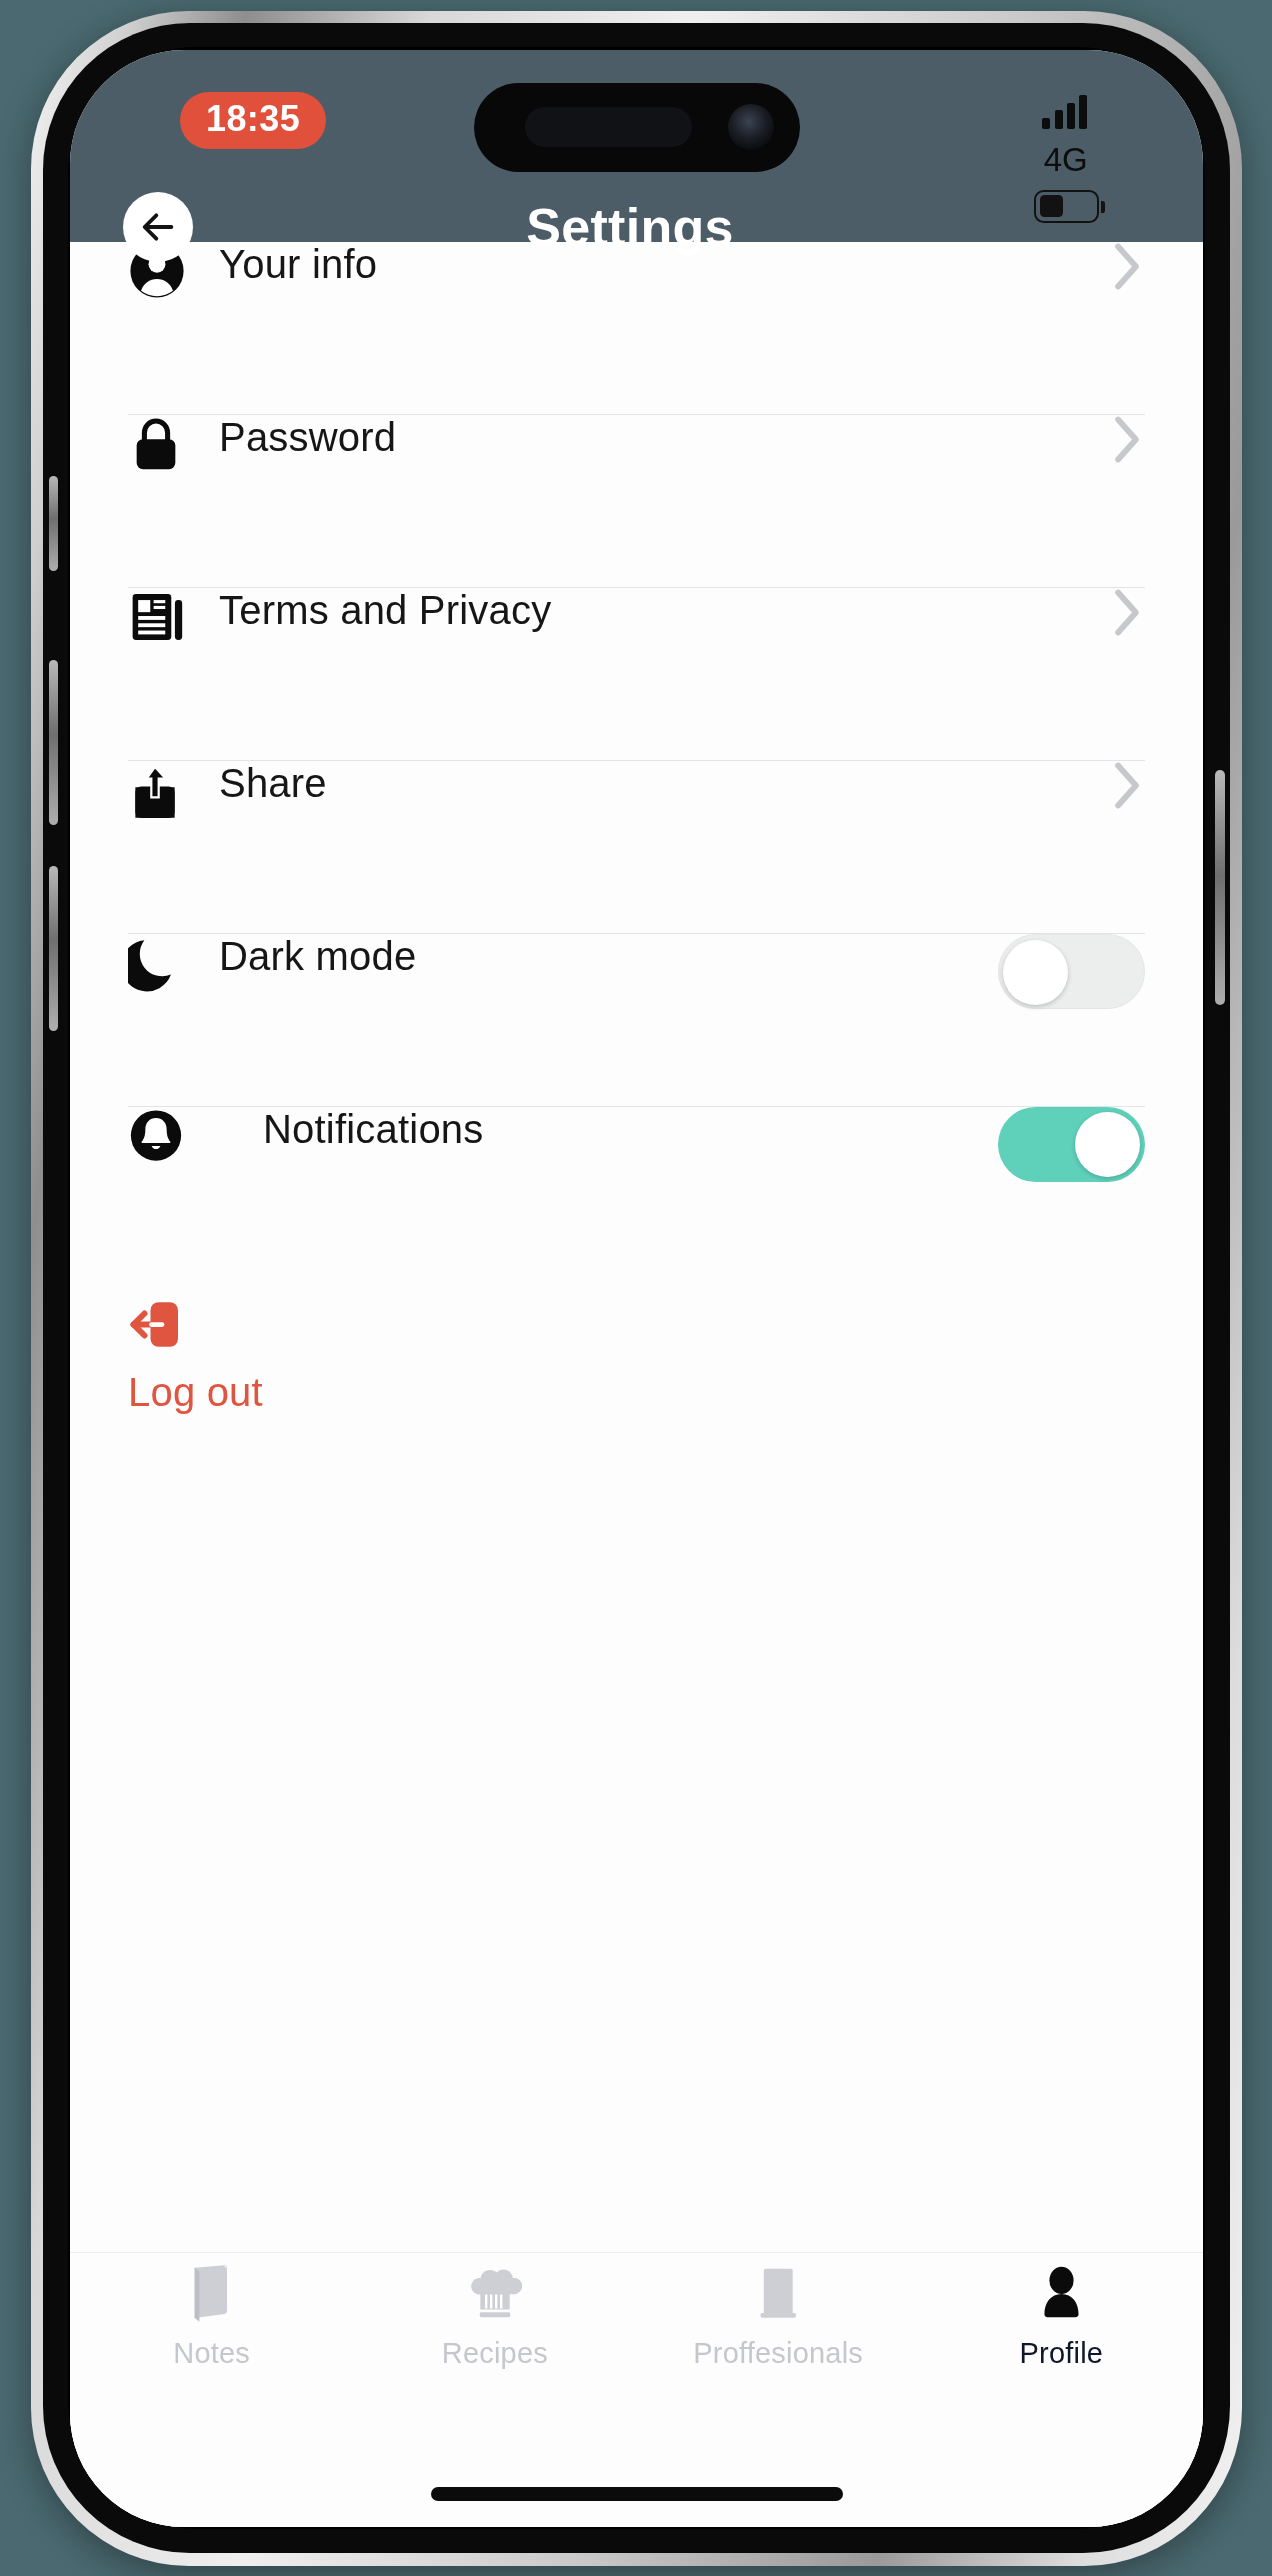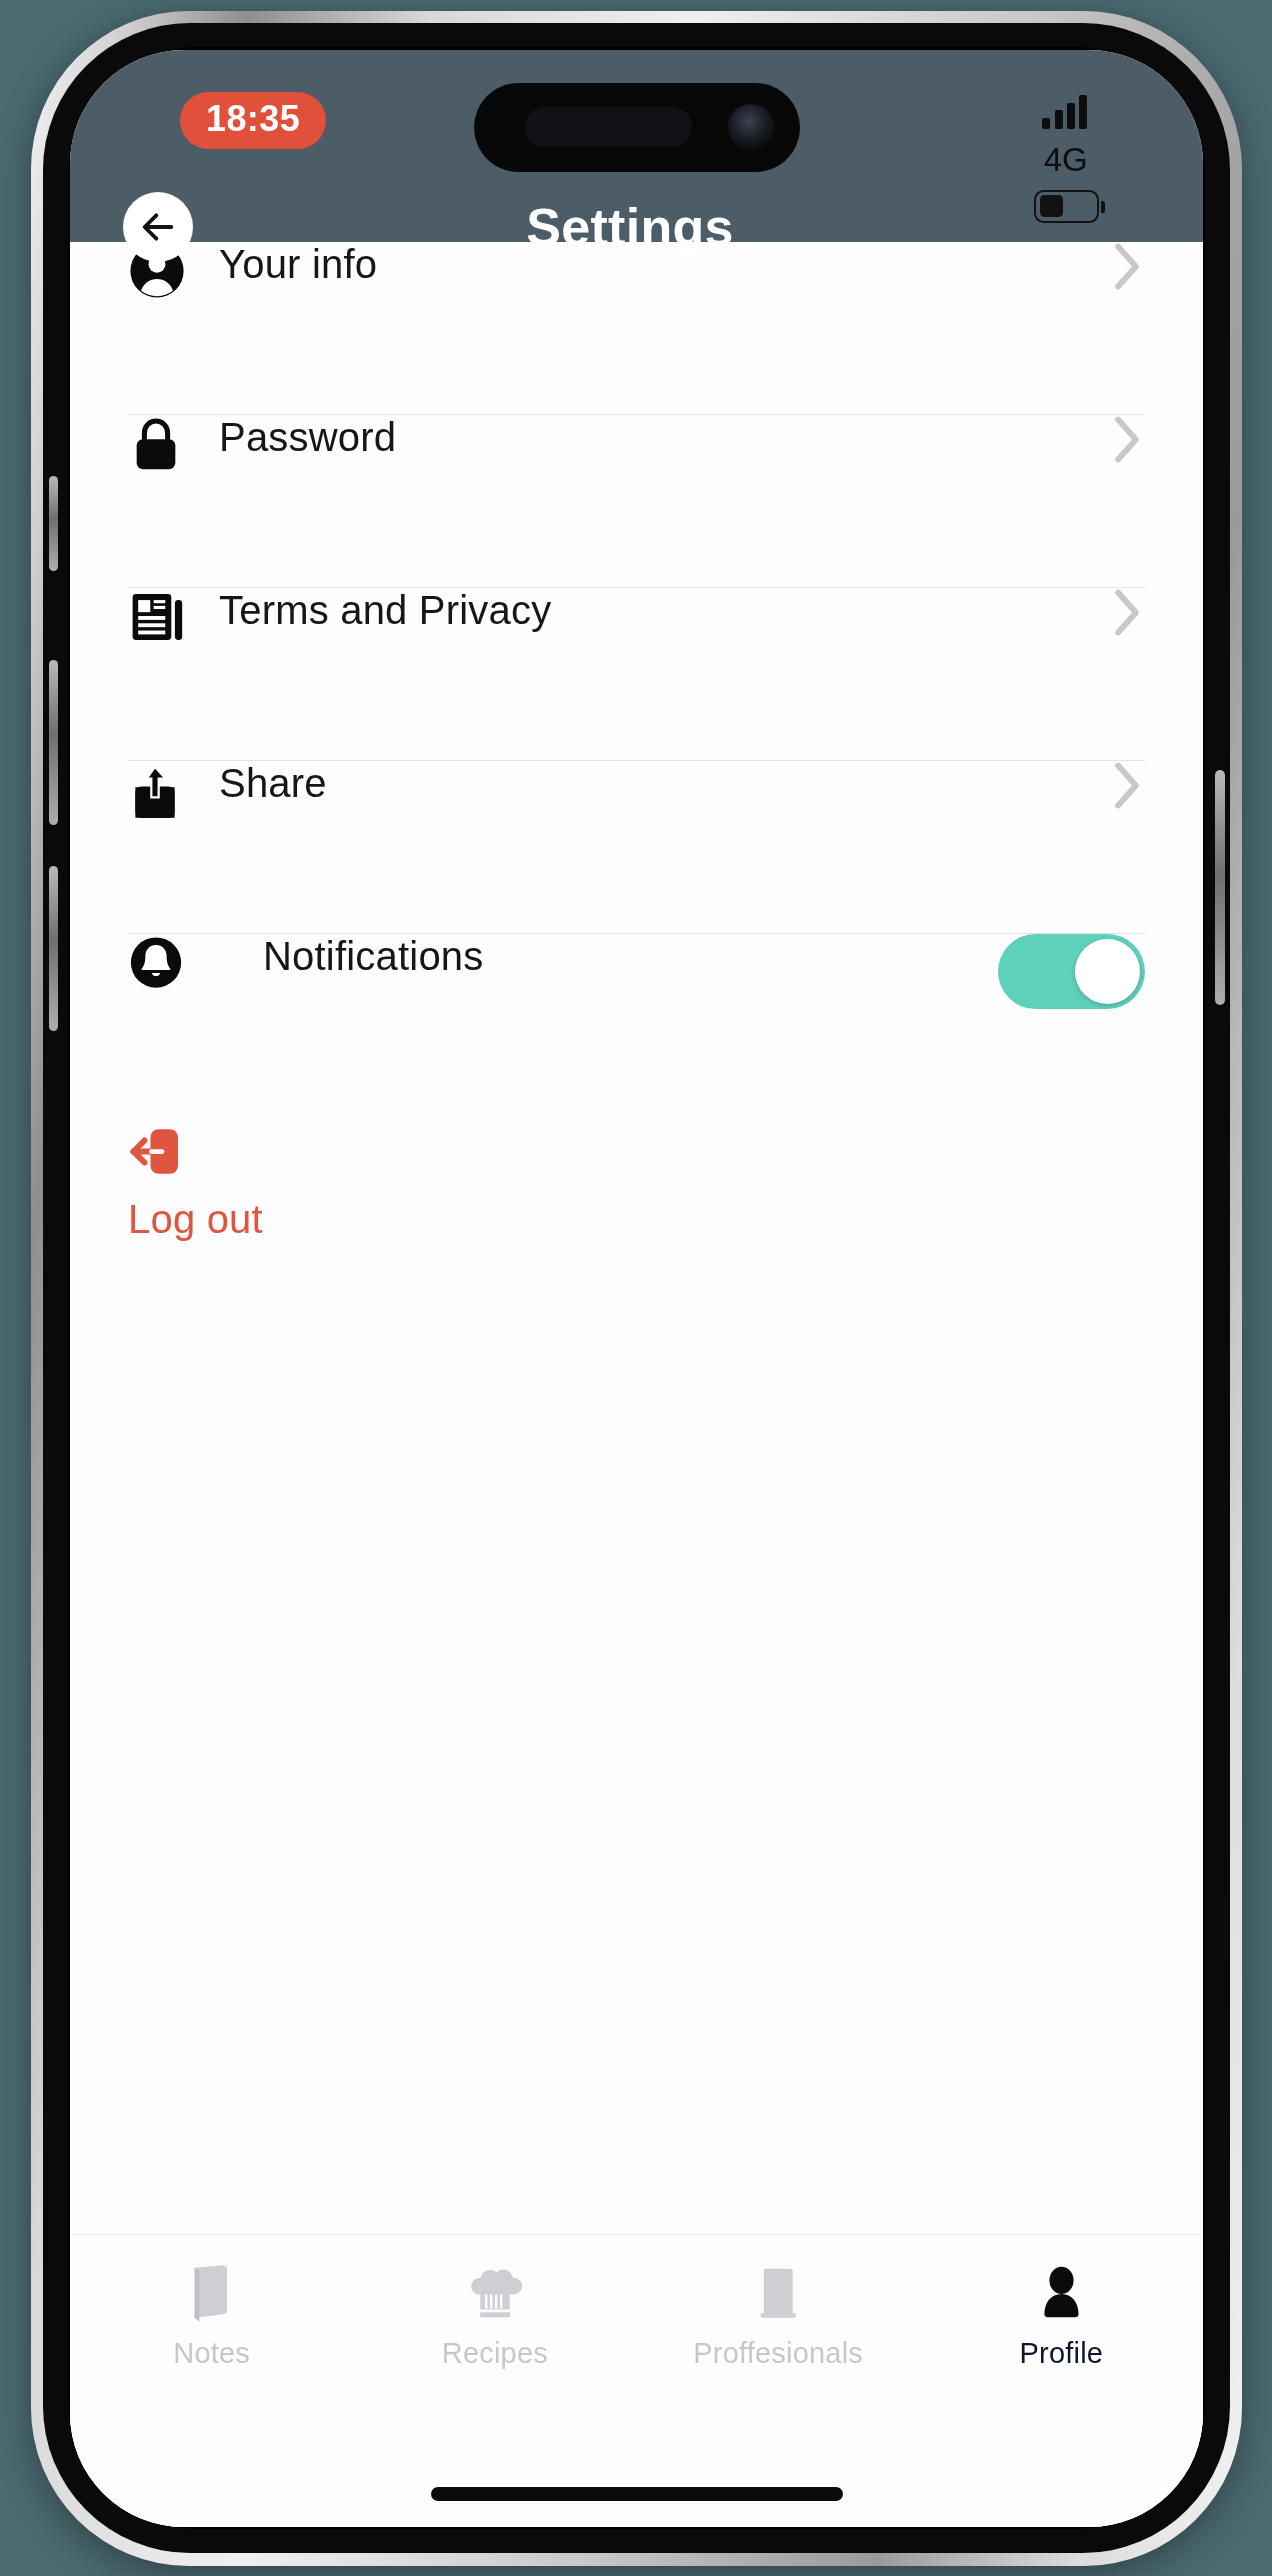--- a/index.html
+++ b/index.html
@@ -295,21 +295,21 @@
   .spacer { flex: 1 1 auto; background: #fdfdfd; min-height: 0; }
 
   
   .tabbar {
     flex: 0 0 auto;
     height: 204px;
     border-top: 1.8px solid #eceded;
     background: #fdfdfd;
     display: flex;
     align-items: flex-start;
-    padding-top: 23px;
+    padding-top: 5px;
   }
   .tab {
     flex: 1 1 0;
     display: flex;
     flex-direction: column;
     align-items: center;
     gap: 12.3px;
     cursor: pointer;
   }
   .tab-icon { height: 67px; display: flex; align-items: flex-end; justify-content: center; }
@@ -451,20 +451,31 @@
               </svg>
             </div>
             <div class="row-label">Share</div>
             <div class="chev">
               <svg width="30" height="49" viewBox="0 0 12 22">
                 <path d="M2 2 L10 11 L2 20" fill="none" stroke="#c6c8cc" stroke-width="2.6" stroke-linecap="round" stroke-linejoin="round"></path>
               </svg>
             </div>
           </div>
 
+          <div class="row">
+            <div class="row-icon">
+              <svg width="54" height="58" viewBox="0 0 22 24">
+                <path d="M17.6 16.8A9.3 9.3 0 0 1 6.6 2.6a10.6 10.6 0 1 0 11 14.2Z" fill="#0b0b0b"></path>
+              </svg>
+            </div>
+            <div class="row-label">Dark mode</div>
+            <div class="toggle off">
+              <div class="knob"></div>
+            </div>
+          </div>
 
           <div class="row">
             <div class="row-icon">
               <svg width="56" height="58" viewBox="0 0 22 24">
                 <circle cx="11" cy="11.8" r="10.4" fill="#0b0b0b"></circle>
                 <path d="M11 4.6c-2.6 0-4.4 2-4.4 4.5 0 3.4-1 4.6-1.5 5.2-.2.2 0 .6.3.6h11.2c.3 0 .5-.4.3-.6-.5-.6-1.5-1.8-1.5-5.2 0-2.5-1.8-4.5-4.4-4.5Z" fill="#ffffff"></path>
                 <path d="M9.2 16.1a1.9 1.9 0 0 0 3.6 0Z" fill="#ffffff"></path>
               </svg>
             </div>
             <div class="row-label">Notifications</div>

